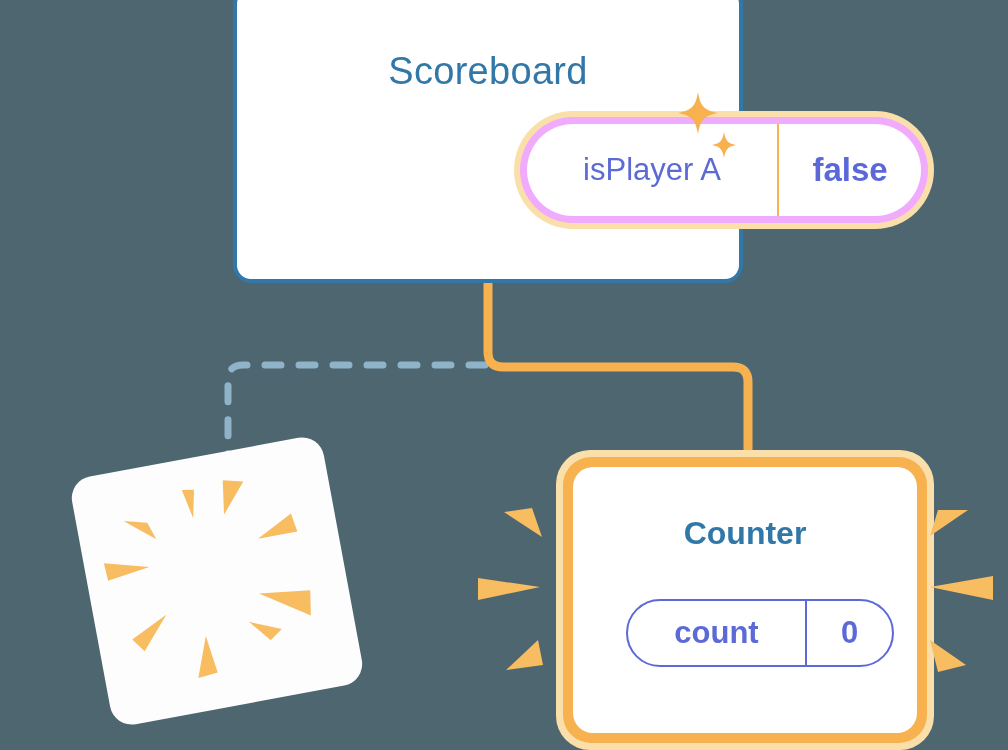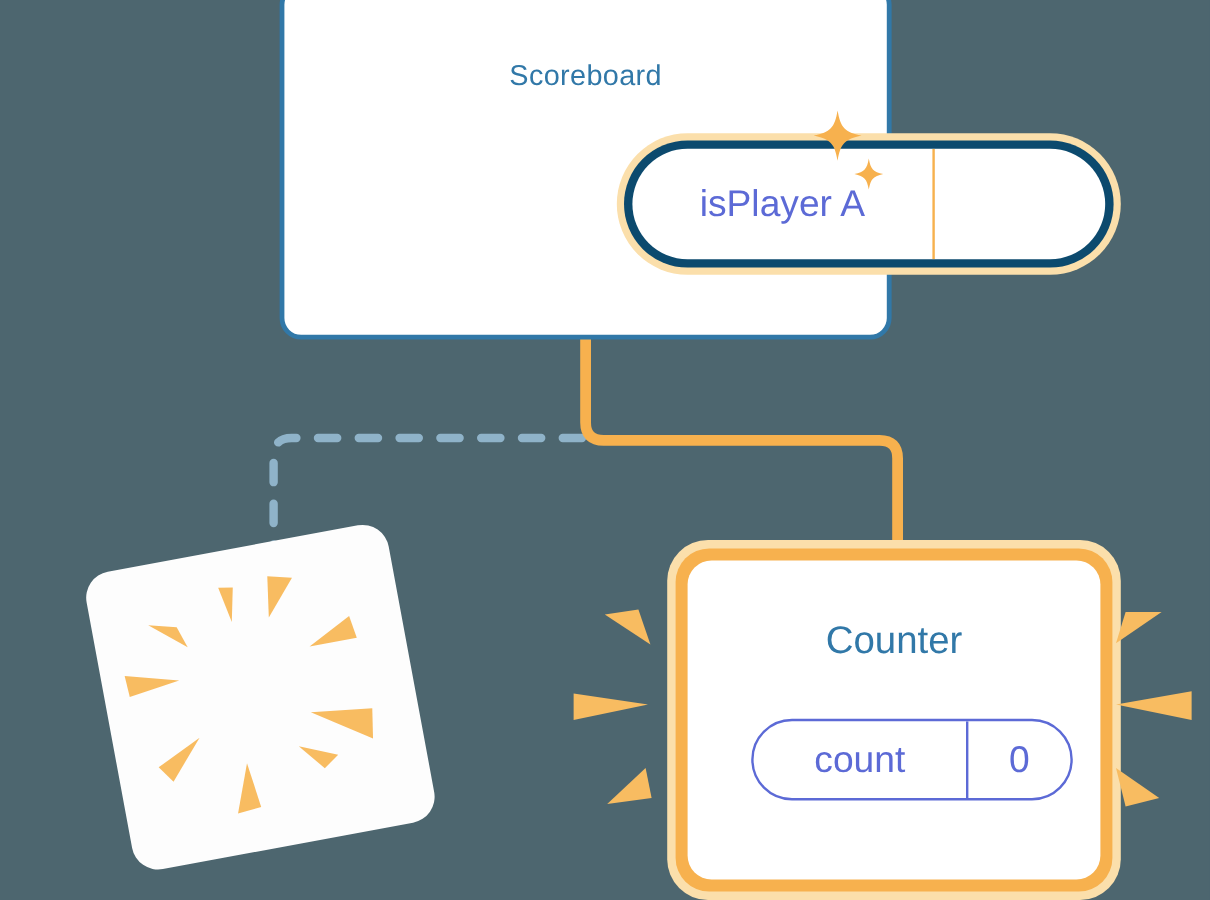--- a/index.html
+++ b/index.html
@@ -38,42 +38,42 @@
     border-radius: 18px;
     box-sizing: border-box;
     z-index: 6;
   }
   #scoreboard-title {
     position: absolute;
     left: 0;
     top: 60px;
     width: 100%;
     text-align: center;
-    font-size: 24px;
+    font-size: 38px;
     color: #3178a8;
     letter-spacing: 0.3px;
   }
 
   
   #scoreboard-pill-wrap {
     position: absolute;
     left: 277px;
     top: 121px;
     width: 420px;
     height: 118px;
     border-radius: 59px;
     background: #fbdfab;
     box-sizing: border-box;
     padding: 6px;
   }
   #scoreboard-pill-ring {
     width: 100%;
     height: 100%;
     border-radius: 53px;
-    background: #0c4a6e;
+    background: #f0abfc;
     box-sizing: border-box;
     padding: 7px;
   }
   #scoreboard-pill {
     width: 100%;
     height: 100%;
     border-radius: 46px;
     background: #ffffff;
     box-sizing: border-box;
     display: flex;
@@ -122,20 +122,21 @@
     padding: 7px;
     z-index: 6;
   }
   #counter-card-ring {
     width: 100%;
     height: 100%;
     border-radius: 28px;
     background: #f7b14e;
     box-sizing: border-box;
     padding: 10px;
+    font-weight: bold;
   }
   #counter-card {
     position: relative;
     width: 100%;
     height: 100%;
     border-radius: 20px;
     background: #ffffff;
     box-sizing: border-box;
   }
   #counter-title {
@@ -257,20 +258,21 @@
     </g>
   </svg>
 
   <div id="scoreboard-card">
     <div id="scoreboard-title">Scoreboard</div>
 
     <div id="scoreboard-pill-wrap">
       <div id="scoreboard-pill-ring">
         <div id="scoreboard-pill">
           <div id="sb-pill-key">isPlayer A</div>
+          <div id="sb-pill-val">false</div>
         </div>
       </div>
     </div>
   </div>
 
   <svg id="sparkle-group" viewBox="0 0 70 80" width="70" height="80">
     <path fill="#f7b14e" d="M26 0 C28.5 14.5 32 18 46 21 C32 24 28.5 27.5 26 42 C23.5 27.5 20 24 6 21 C20 18 23.5 14.5 26 0 Z"></path>
     <path fill="#f7b14e" d="M52 40 C53.6 49 55.6 51 64 53 C55.6 55 53.6 57 52 66 C50.4 57 48.4 55 40 53 C48.4 51 50.4 49 52 40 Z"></path>
   </svg>
 

